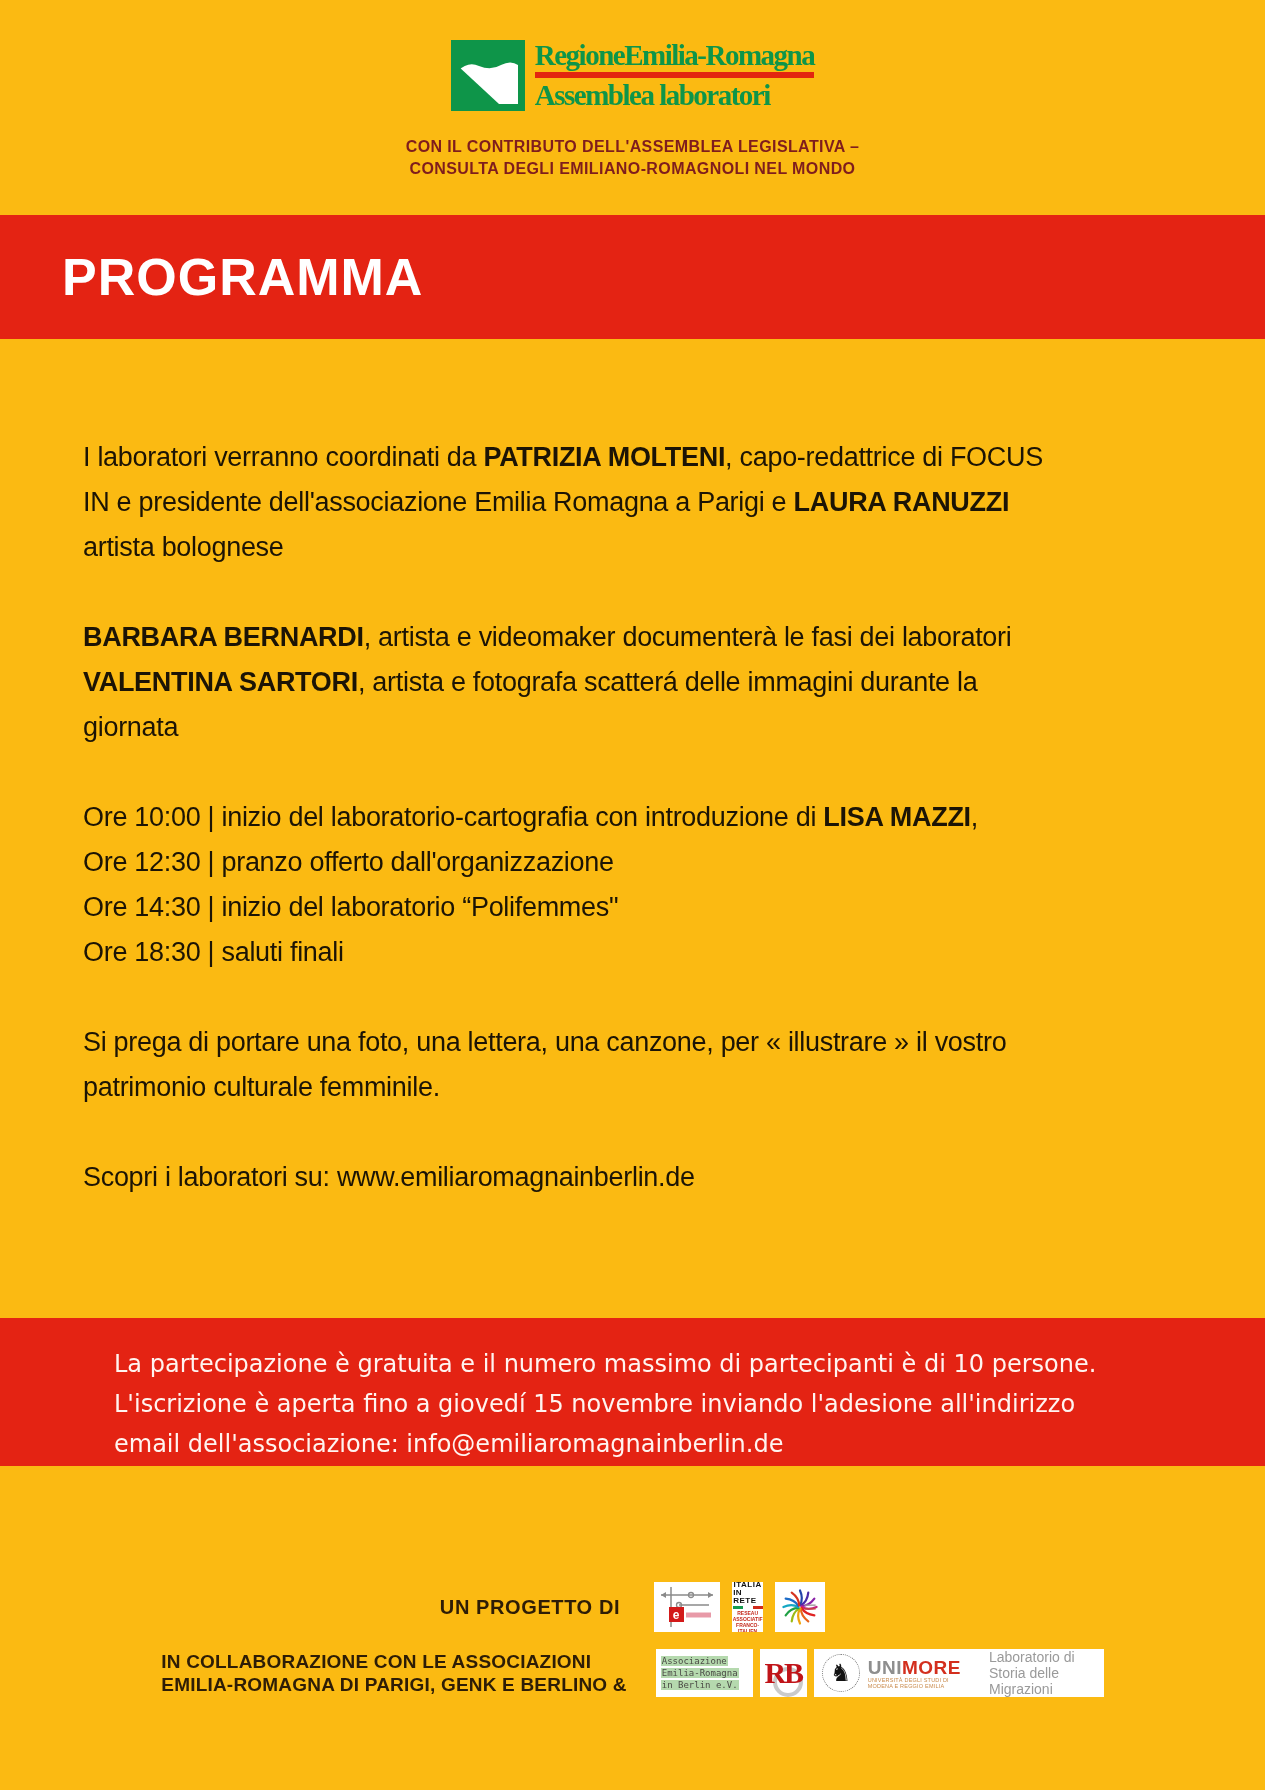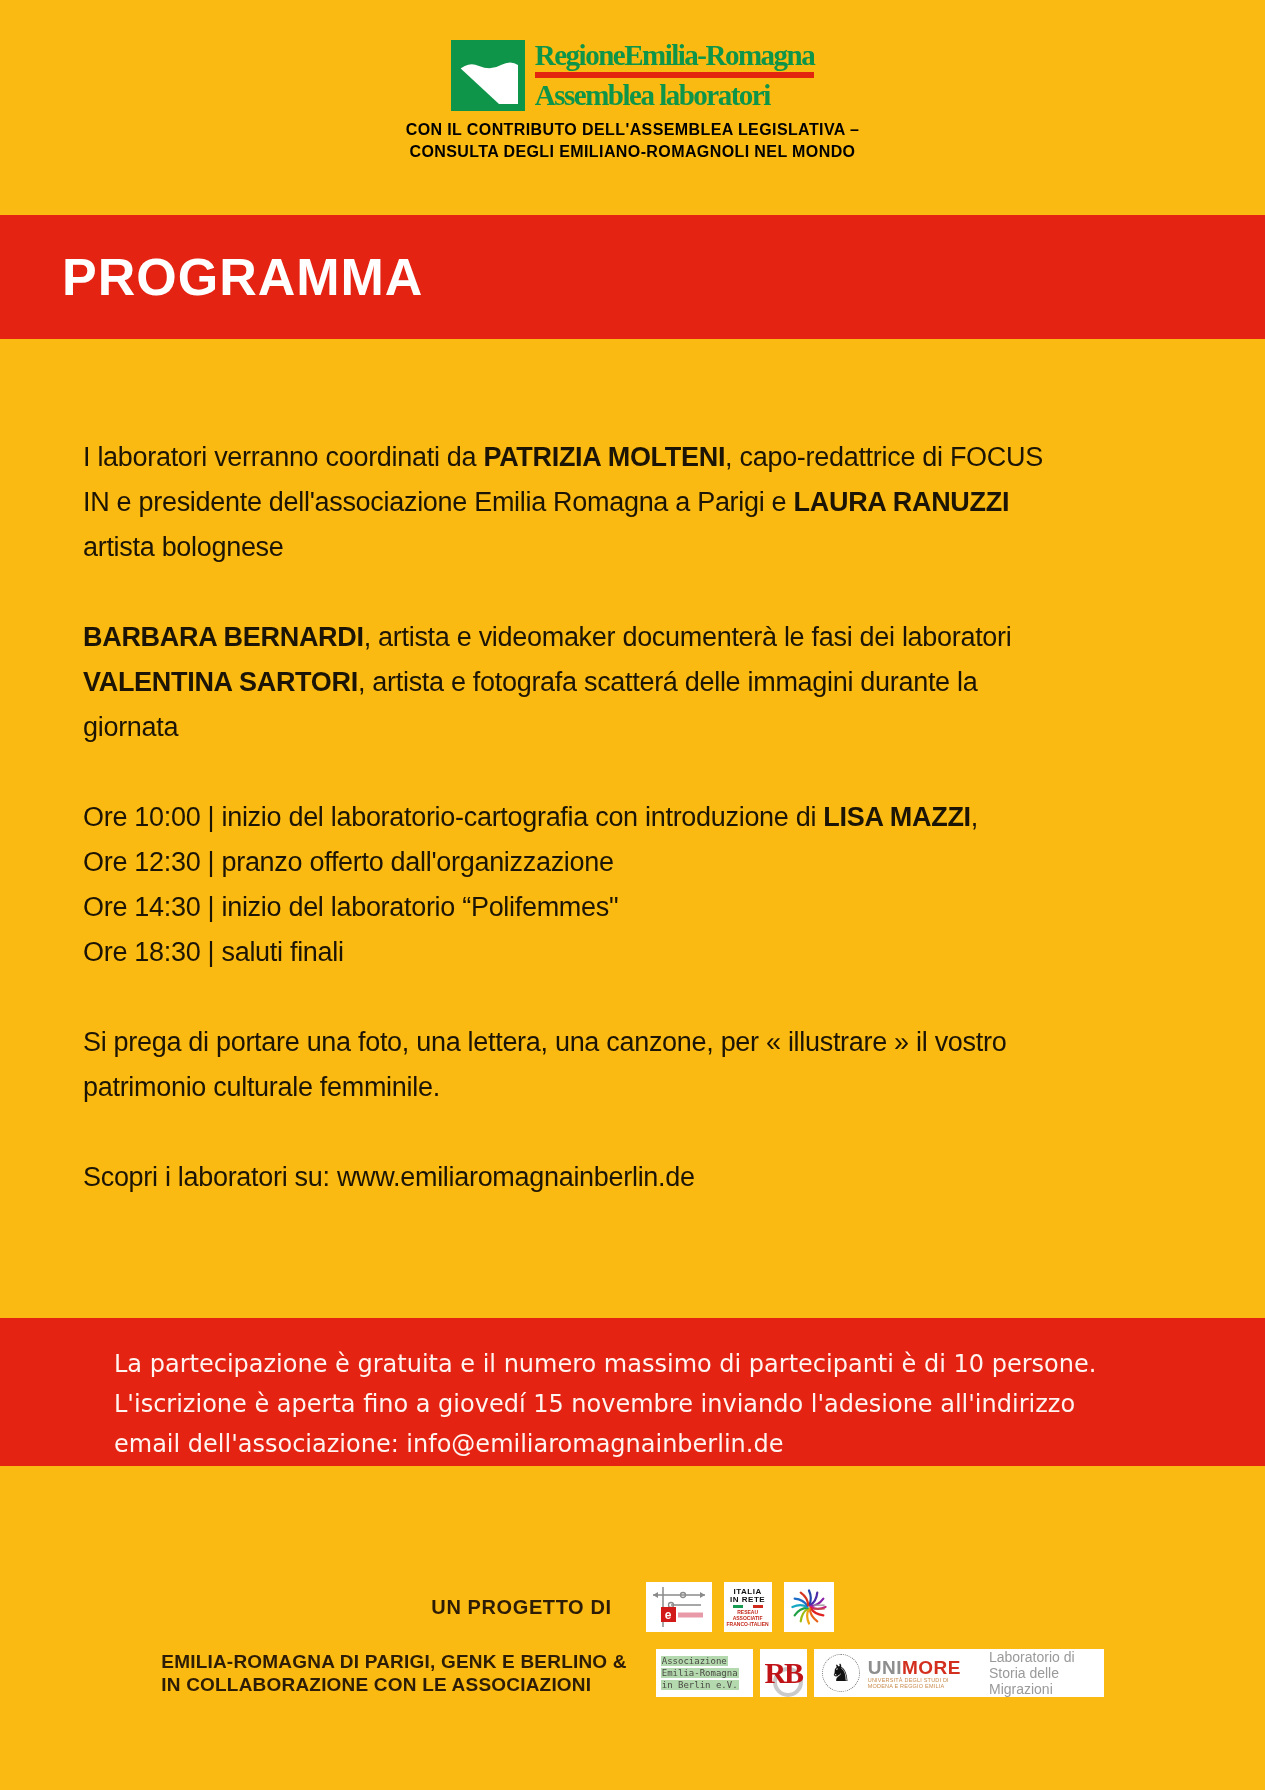--- a/index.html
+++ b/index.html
@@ -18,22 +18,22 @@
   .logo-row{margin-top:40px;display:flex;align-items:flex-start;gap:10px;}
   .logo-square{width:74px;height:71px;display:block;}
   .logo-text-col{display:flex;flex-direction:column;}
   .logo-line{
     font-family:"Liberation Serif",serif;font-weight:700;
     color:#0E9549;font-size:29px;line-height:31px;letter-spacing:-1.5px;
     white-space:nowrap;
   }
   .logo-redbar{height:6px;background:#E3250F;margin:1px 0 2px 0;}
   .contribution{
-    margin-top:8px;text-align:center;
-    color:#000000;font-weight:700;font-size:16px;line-height:22px;letter-spacing:.4px;
+    margin-top:25px;text-align:center;
+    color:#7f1d1d;font-weight:700;font-size:16px;line-height:22px;letter-spacing:.4px;
   }
   
   .title-band{
     height:124px;background:#E42313;display:flex;align-items:center;
     padding-left:62px;box-sizing:border-box;
   }
   .title-band .title{
     color:#FFFFFF;font-weight:700;font-size:52px;letter-spacing:1px;
   }
   
@@ -67,21 +67,21 @@
   }
   .collab-text{
     font-weight:700;font-size:19px;line-height:23px;color:#2E1D06;
     letter-spacing:.2px;margin-right:22px;text-align:left;
   }
   .logo-box{
     background:#FFFFFF;box-sizing:border-box;overflow:hidden;
     display:flex;align-items:center;justify-content:center;flex-direction:column;
   }
   .lb-network{width:66px;height:50px;}
-  .lb-rete{width:48px;height:50px;padding:2px 1px;}
+  .lb-rete{width:31px;height:50px;padding:2px 1px;}
   .rete-line{font-weight:700;font-size:8px;line-height:8px;color:#111;letter-spacing:.5px;}
   .rete-flag{display:flex;width:30px;height:3px;margin:1px 0;}
   .rete-flag span{flex:1;height:3px;}
   .rete-sub{font-weight:700;font-size:5px;line-height:6px;color:#C42A1C;text-align:center;}
   .lb-pinwheel{width:50px;height:50px;}
   .lb-berlin{width:97px;height:48px;align-items:flex-start;padding-left:5px;}
   .berlin-line{
     font-family:"DejaVu Sans Mono",monospace;font-size:9px;line-height:12px;color:#4a4a45;
   }
   .berlin-line span{background:#B5D9AE;padding:0 1px;}
@@ -206,22 +206,22 @@
             <path d="M25 7 Q29 16 25 23" stroke="#D5341F" transform="rotate(330 25 25)"></path>
           </g>
           <line x1="30" y1="23" x2="42" y2="23" stroke="#9a9a9a" stroke-width="1.5"></line>
           <line x1="30" y1="27" x2="42" y2="27" stroke="#C24A3A" stroke-width="1.5"></line>
         </svg>
       </div>
     </div>
 
     <div class="footer-row2">
       <div class="collab-text">
+        <div>IN COLLABORAZIONE CON LE ASSOCIAZIONI</div>
         <div>EMILIA-ROMAGNA DI PARIGI, GENK E BERLINO &amp;</div>
-        <div>IN COLLABORAZIONE CON LE ASSOCIAZIONI</div>
       </div>
 
       <div class="logo-box lb-berlin">
         <div class="berlin-line"><span>Associazione</span></div>
         <div class="berlin-line"><span>Emilia-Romagna</span></div>
         <div class="berlin-line"><span>in Berlin e.V.</span></div>
       </div>
 
       <div class="logo-box lb-rb">
         <div class="rb-circle"></div>

